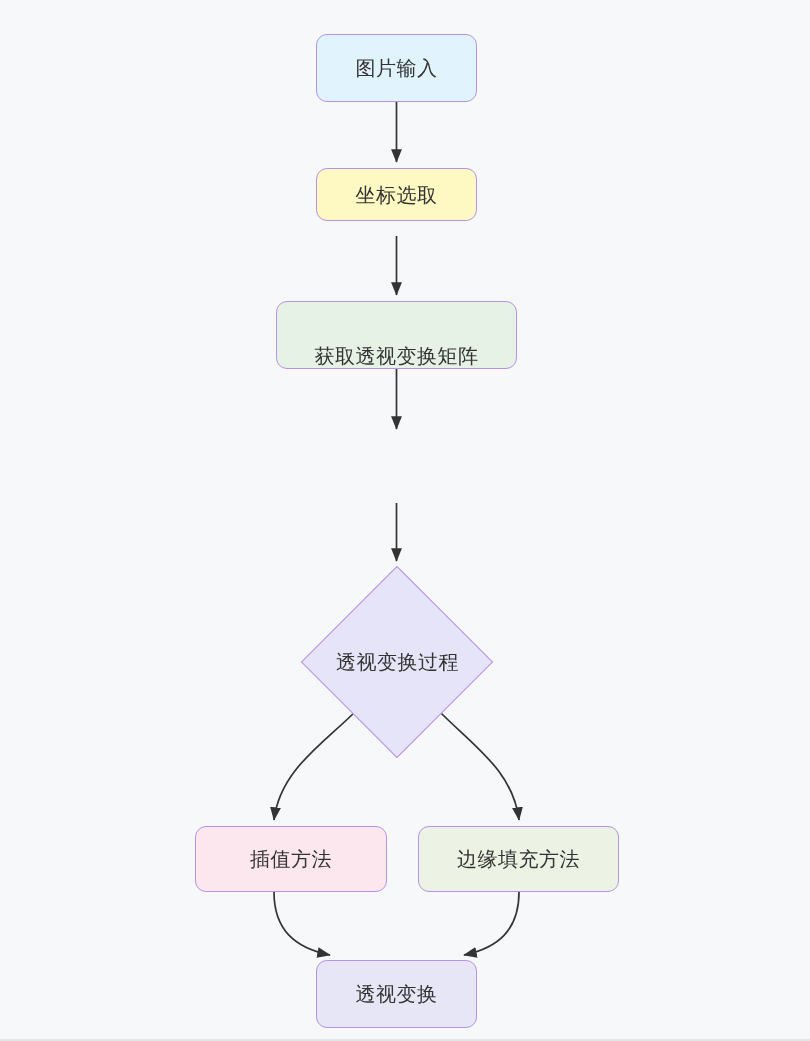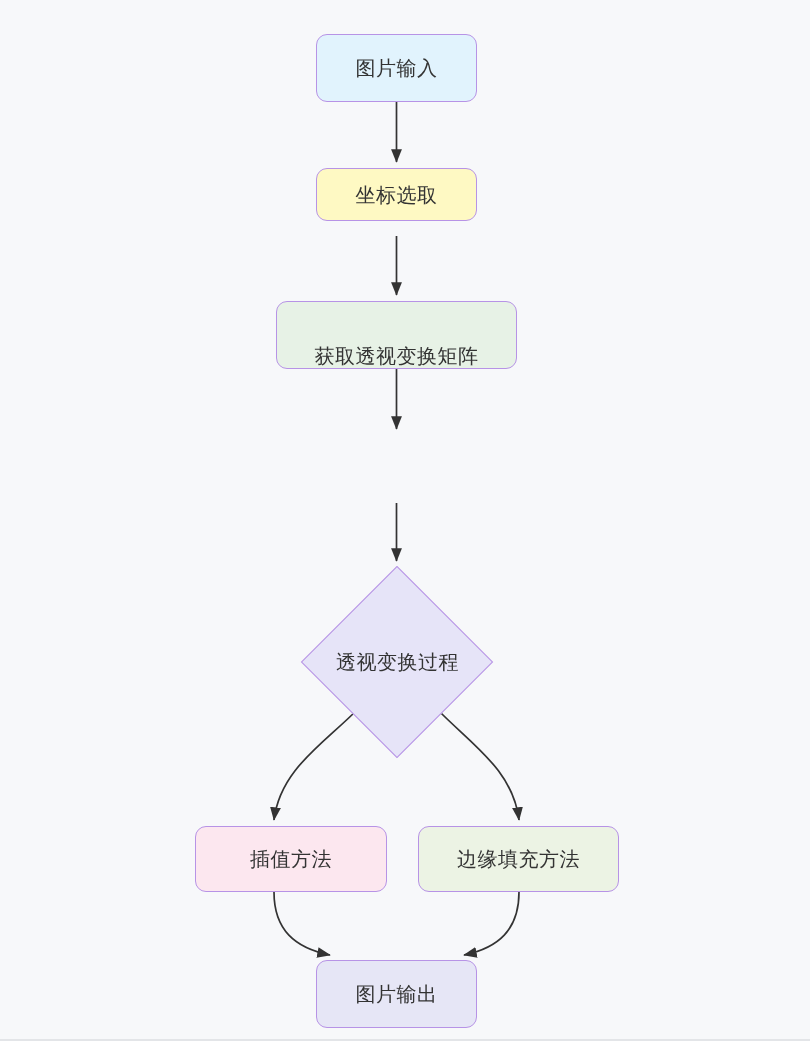--- a/index.html
+++ b/index.html
@@ -144,16 +144,16 @@
 
   <div class="node" id="node-interpolation">
     <span class="node-label">插值方法</span>
   </div>
 
   <div class="node" id="node-border-fill">
     <span class="node-label">边缘填充方法</span>
   </div>
 
   <div class="node" id="node-image-output">
-    <span class="node-label">图片输出</span>
+    <span class="node-label">透视变换</span>
   </div>
 
 </div>
 
 </body></html>

